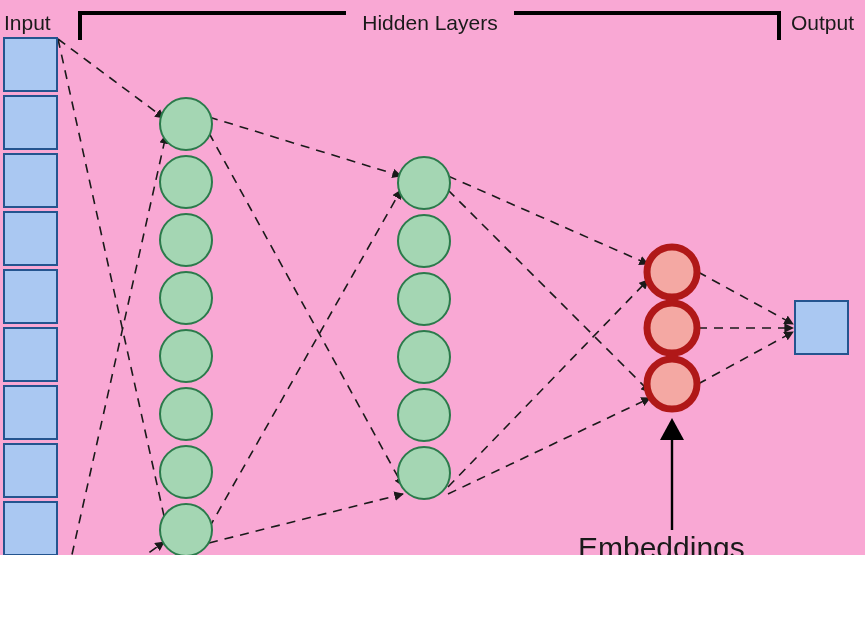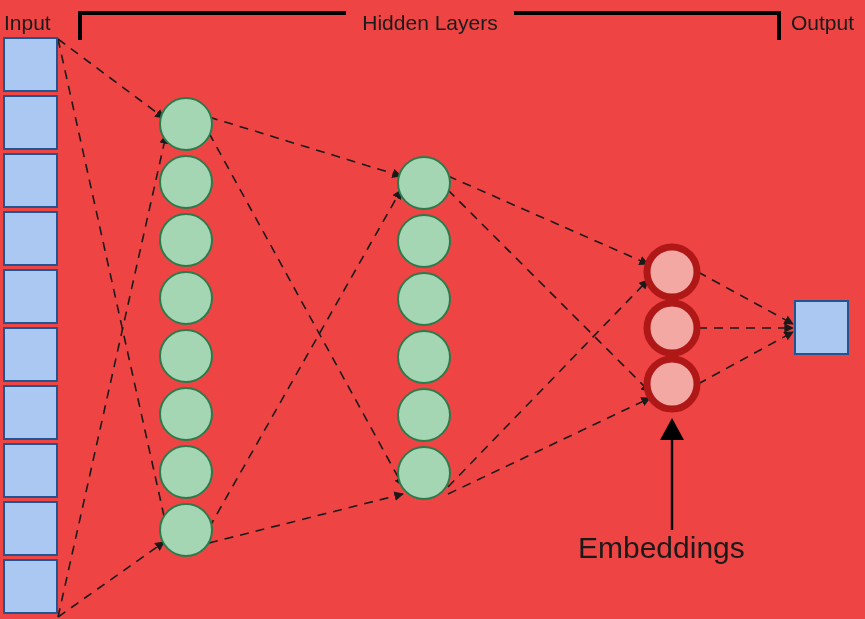--- a/index.html
+++ b/index.html
@@ -7,22 +7,22 @@
     margin: 0;
     padding: 0;
     background: #ffffff;
   }
   body {
     font-family: "Liberation Sans", "DejaVu Sans", sans-serif;
   }
   #canvas {
     position: relative;
     width: 865px;
-    height: 619px;
-    background: #ef4444;
+    height: 555px;
+    background: #f9a8d4;
     overflow: hidden;
   }
   #diagram-svg {
     position: absolute;
     left: 0;
     top: 0;
     width: 865px;
     height: 619px;
   }
   .label-text {

